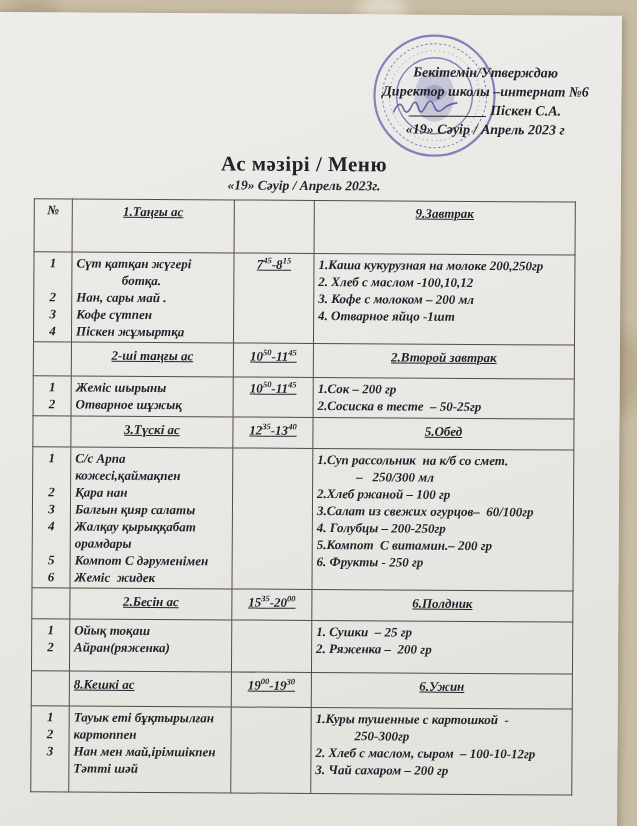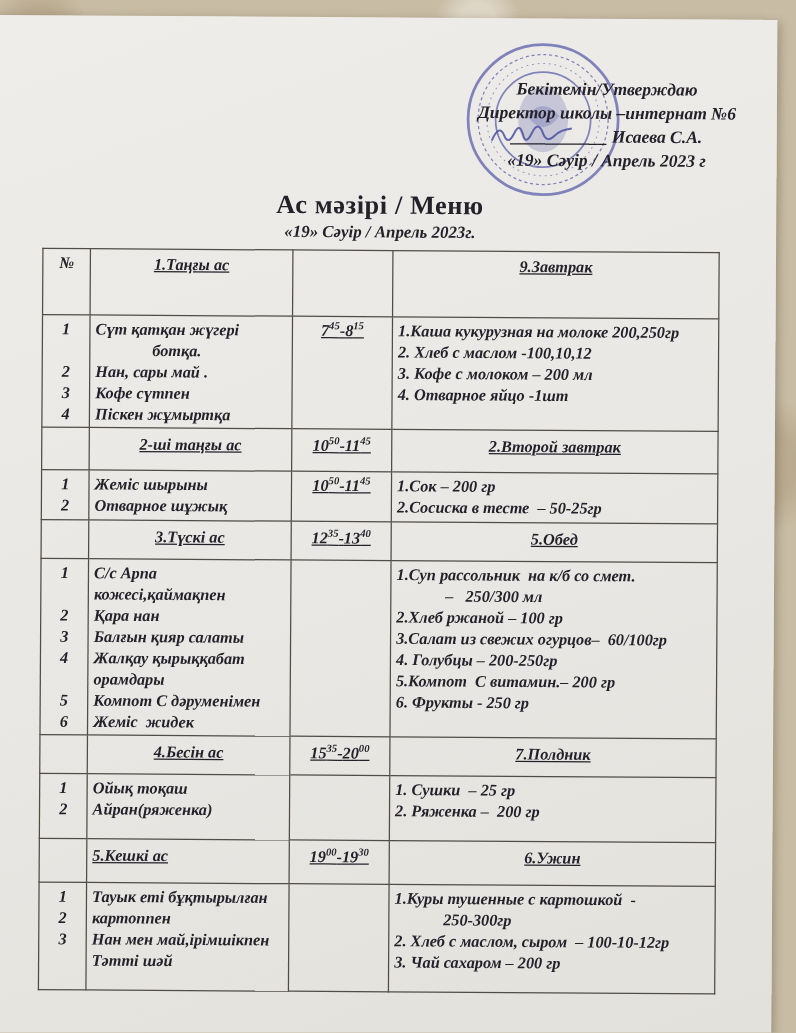--- a/index.html
+++ b/index.html
@@ -73,21 +73,21 @@
       <circle cx="63" cy="63" r="52" fill="none" stroke="#5c61ab" stroke-width="1" stroke-dasharray="2.5 2.2"></circle>
       <circle cx="63" cy="63" r="38" fill="none" stroke="#5c61ab" stroke-width="1.4"></circle>
       <ellipse cx="63" cy="63" rx="20" ry="26" fill="#5c61ab" opacity="0.35"></ellipse>
       <path d="M50 60 q13 -16 26 0 q-13 18 -26 0" fill="#5c61ab" opacity="0.45"></path>
       <circle cx="63" cy="63" r="45" fill="none" stroke="#5c61ab" stroke-width="0.8" stroke-dasharray="1.5 3" opacity="0.8"></circle>
     </svg>
 
     <div class="approval">
       <div>Бекітемін/Утверждаю</div>
       <div>Директор  школы –интернат №6</div>
-      <div><span>___________</span> <span>Исаева С.А.</span></div>
+      <div><span>___________</span> <span>Піскен С.А.</span></div>
       <div>«19» Сәуір / Апрель  2023 г</div>
     </div>
 
     <svg class="signature" viewBox="0 0 72 26">
       <path d="M4 18 q6 -14 10 -4 q3 8 8 -2 q4 -9 7 1 q2 9 7 -1 q5 -11 9 0 q3 8 9 2 q5 -5 14 -6" fill="none" stroke="#4a50a0" stroke-width="1.6" opacity="0.85"></path>
     </svg>
 
     <div class="title">Ас мәзірі / Меню</div>
     <div class="subtitle">«19»  Сәуір  /  Апрель 2023г.</div>
 
@@ -164,38 +164,38 @@
             –   250/300 мл
 2.Хлеб ржаной – 100 гр
 3.Салат из свежих огурцов–  60/100гр
 4. Голубцы – 200-250гр
 5.Компот  С витамин.– 200 гр
 6. Фрукты - 250 гр</td>
         </tr>
 
         <tr class="sec">
           <td class="c-num"></td>
-          <td class="c-kk"><span class="u">4.Бесін ас</span></td>
+          <td class="c-kk"><span class="u">2.Бесін ас</span></td>
           <td class="c-time"><span>15</span><sup>35</sup><span>-</span><span>20</span><sup>00</sup></td>
-          <td class="c-ru"><span class="u">7.Полдник</span></td>
+          <td class="c-ru"><span class="u">6.Полдник</span></td>
         </tr>
 
         <tr>
           <td class="c-num">1
 2</td>
           <td class="c-kk">Ойық тоқаш
 Айран(ряженка)</td>
           <td class="c-time"></td>
           <td class="c-ru">1. Сушки  – 25 гр
 2. Ряженка –  200 гр</td>
         </tr>
 
         <tr class="sec left">
           <td class="c-num"></td>
-          <td class="c-kk"><span class="u">5.Кешкі ас</span></td>
+          <td class="c-kk"><span class="u">8.Кешкі ас</span></td>
           <td class="c-time"><span>19</span><sup>00</sup><span>-</span><span>19</span><sup>30</sup></td>
           <td class="c-ru"><span class="u">6.Ужин</span></td>
         </tr>
 
         <tr>
           <td class="c-num">1
 2
 3</td>
           <td class="c-kk">Тауык еті бұқтырылған
 картоппен

